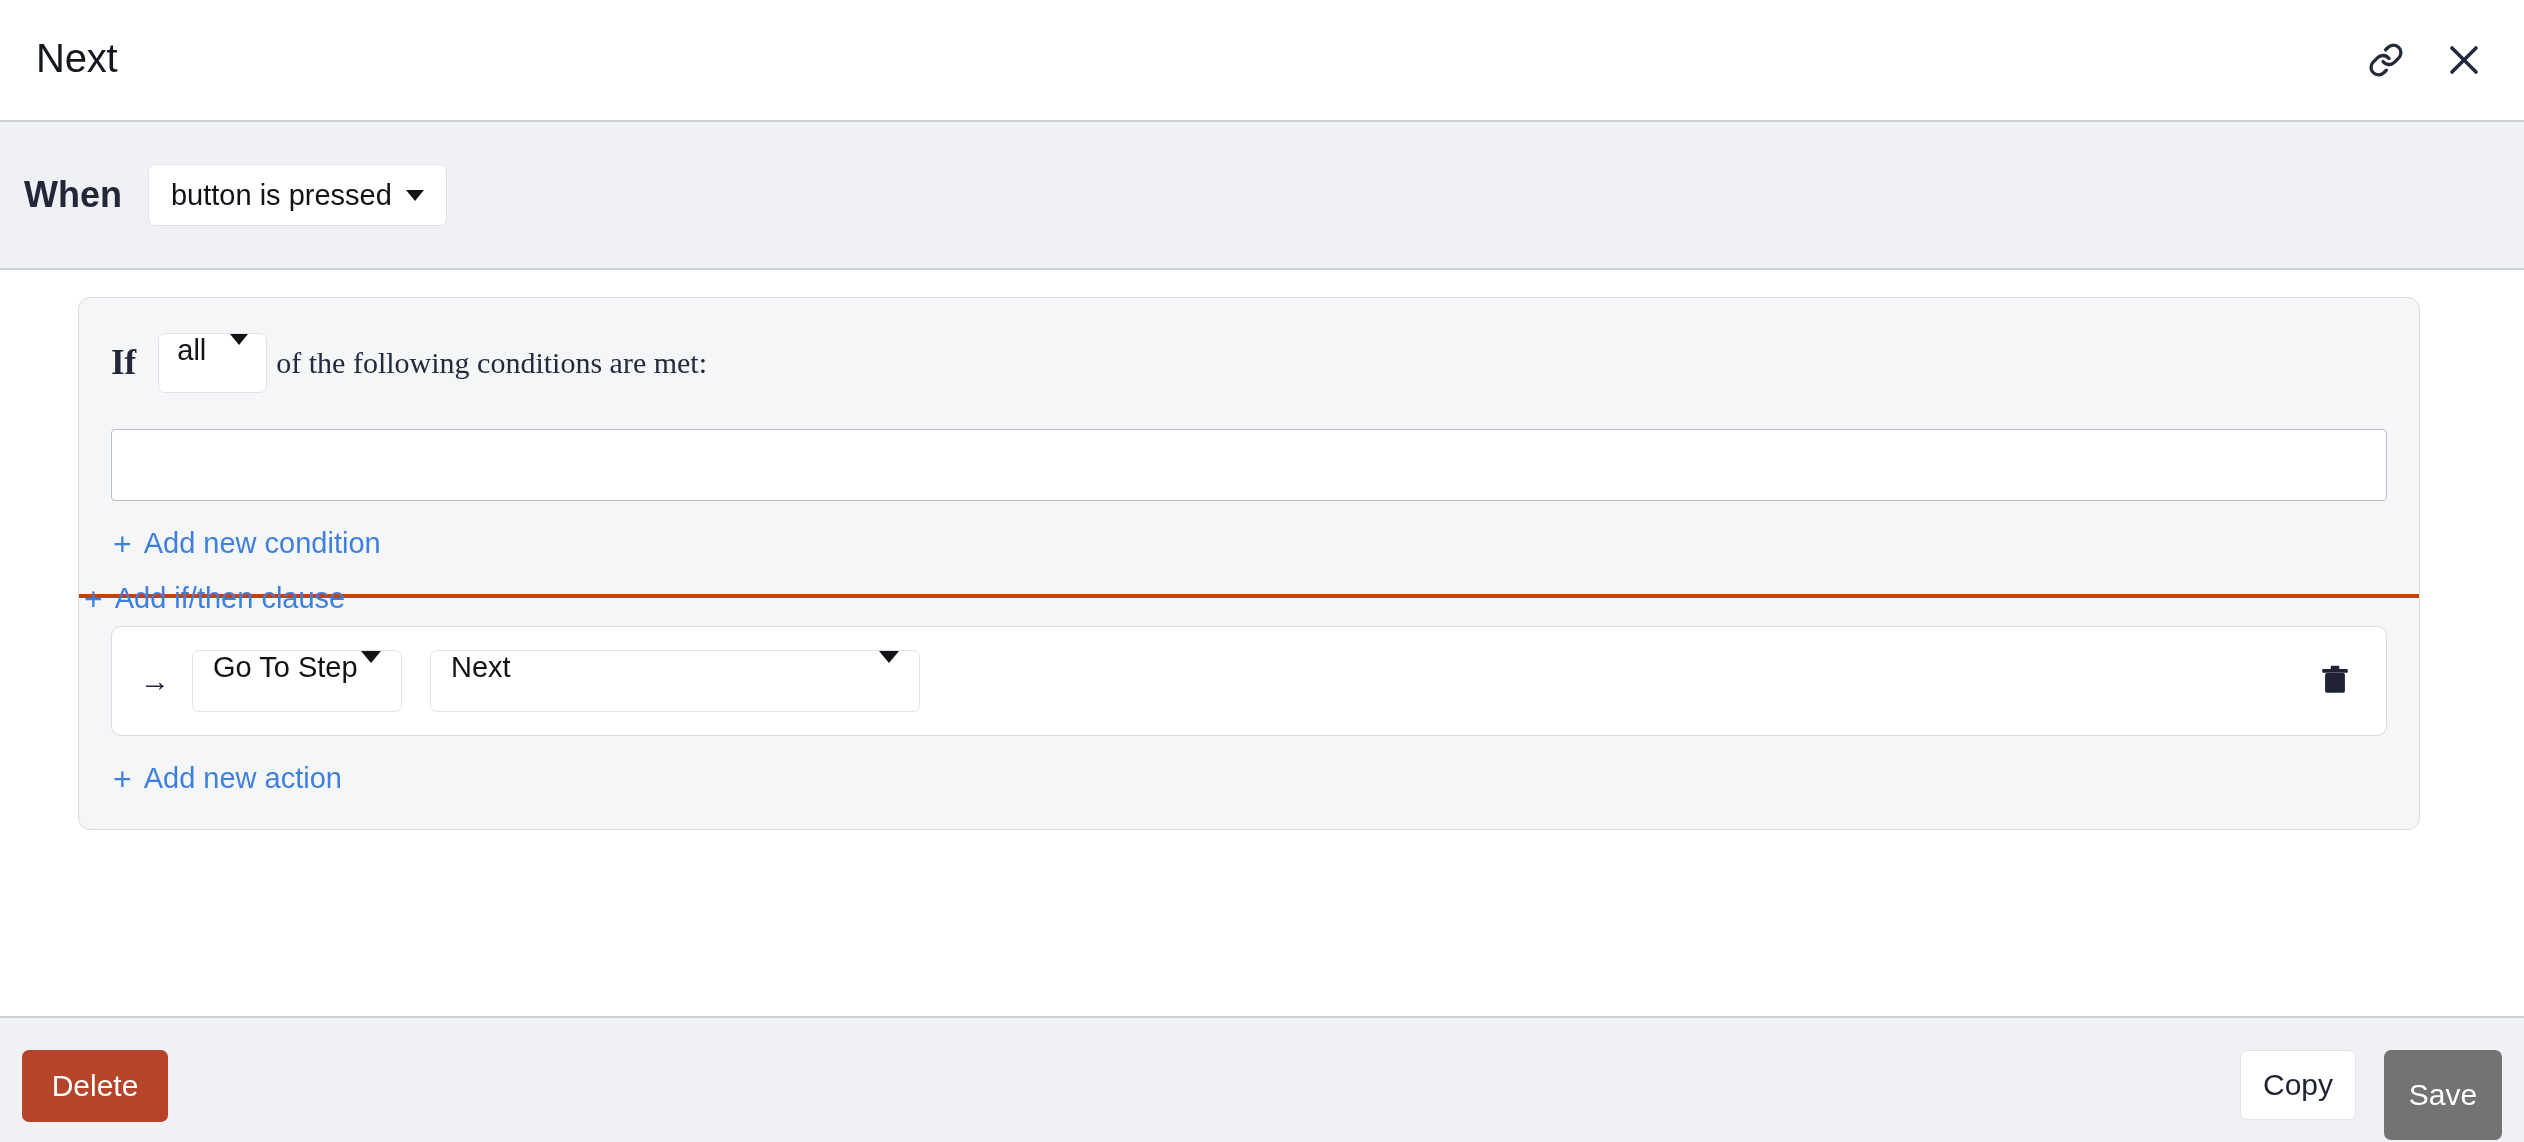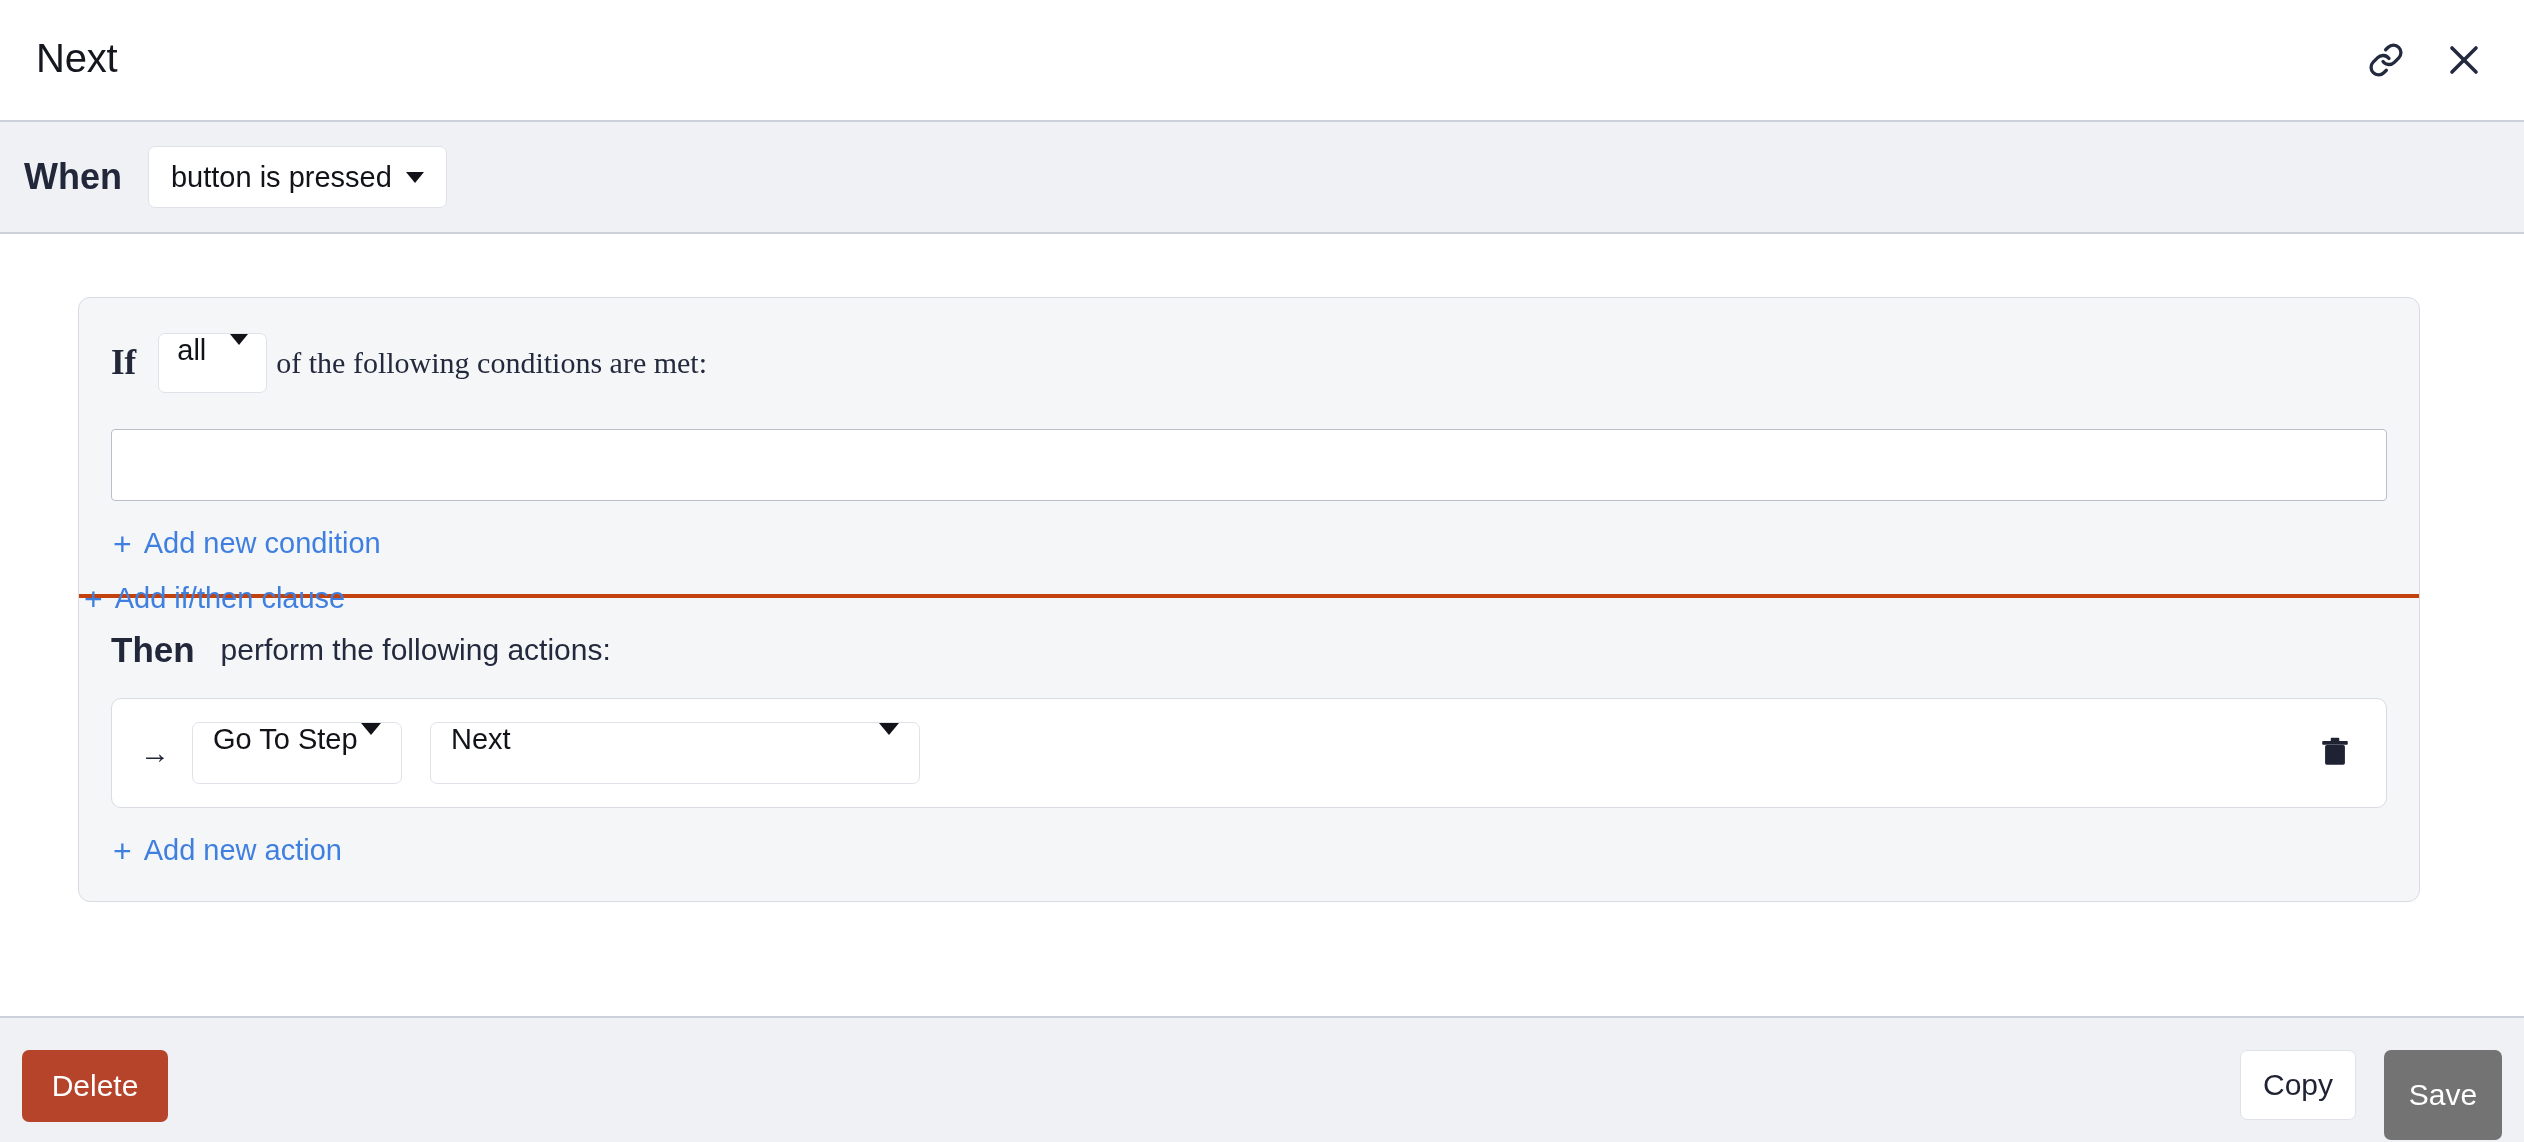--- a/index.html
+++ b/index.html
@@ -53,21 +53,21 @@
     border: none;
     padding: 0;
   }
   .icon-btn svg { display: block; }
 
   
   .when-bar {
     position: absolute;
     left: 0; top: 122px;
     width: 2524px;
-    height: 112px;
+    height: 148px;
     background: #eff1f5;
     border-bottom: 2px solid #ccd0d9;
     box-sizing: border-box;
     display: flex;
     align-items: center;
     padding-left: 24px;
   }
   .when-label {
     font-size: 36px;
     font-weight: 700;
@@ -368,24 +368,20 @@
 
       <div class="if-add-wrap">
         <span class="add-link">
           <span class="plus">+</span>
           <span>Add new condition</span>
         </span>
       </div>
     </div>
 
     <div class="then-section">
-      <div class="then-row">
-        <span class="then-label">Then</span>
-        <span class="then-text">perform the following actions:</span>
-      </div>
 
       <div class="action-box">
         <span class="arrow-icon">→</span>
         <div class="action-select sel-1">
           <span>Go To Step</span>
           <span class="caret-blk"></span>
         </div>
         <div class="action-select sel-2">
           <span>Next</span>
           <span class="caret-blk"></span>

